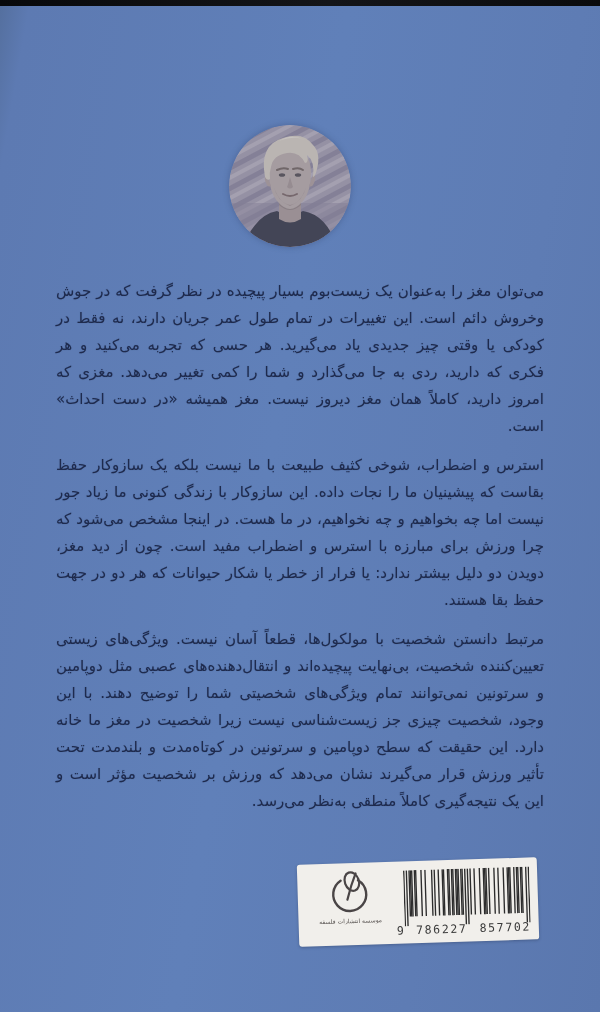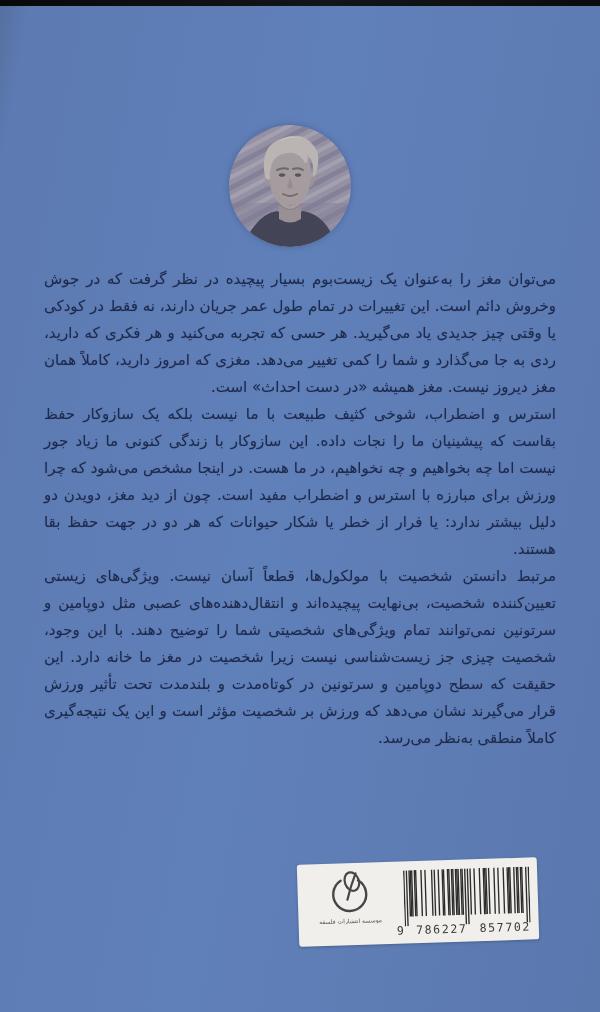--- a/index.html
+++ b/index.html
@@ -25,21 +25,21 @@
   
   .blurb{
     position:absolute;left:44px;top:266px;width:512px;
     direction:rtl;
     text-align:justify;
     color:#1e2a4d;
     font-size:15px;
     line-height:27px;
     text-shadow:0 0 1px rgba(30,42,77,.35);
   }
-  .blurb p{margin:0;}
+  .blurb p{margin:12px;}
   
   .barcode-label{
     position:absolute;left:298px;top:861px;width:240px;height:82px;
     background:#f1efeb;
     border-radius:3px;
     transform:rotate(-1.8deg);
     box-shadow:0 1px 3px rgba(30,40,70,.35);
   }
   .logo-block{position:absolute;left:6px;top:6px;width:92px;height:70px;}
   .logo-block svg{display:block;margin:0 auto;width:52px;height:48px;}

